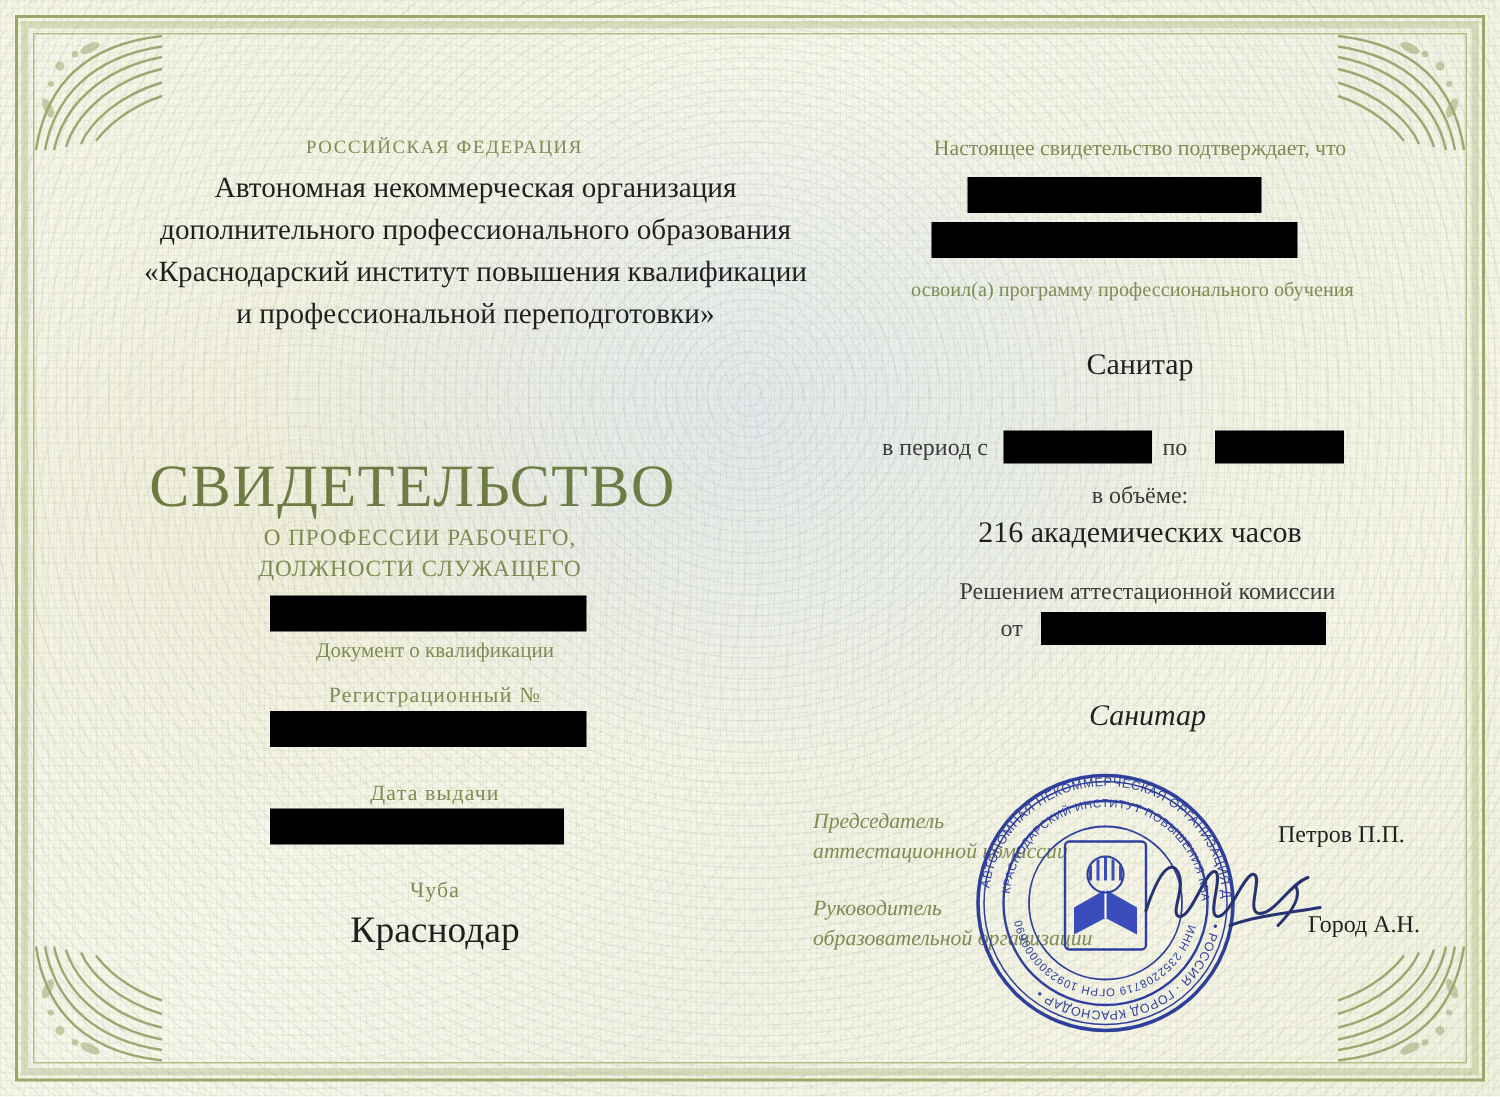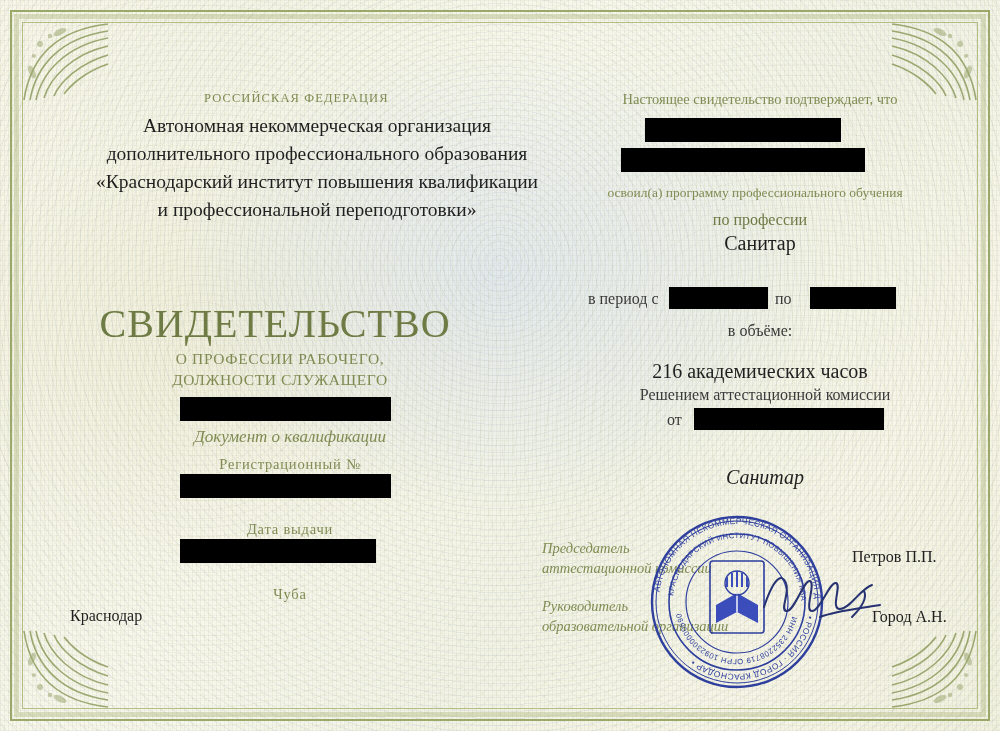--- a/index.html
+++ b/index.html
@@ -99,35 +99,35 @@
   .redact {
     position: absolute;
     background: #000000;
   }
 
   
   #rf-label   { left: 204px; top: 91px; }
   #org-block  { left: 82px;  top: 112px; width: 470px; text-align: center; font-size: 19.5px; line-height: 28px; color: #1f1f1f; }
   #title-main { left: 70px;  top: 300px; width: 410px; text-align: center; font-size: 40px; letter-spacing: 1px; color: #6f7b45; font-weight: normal; }
   #title-sub  { left: 70px;  top: 348px; width: 420px; text-align: center; font-size: 15.5px; letter-spacing: 0.6px; color: #7f8b52; line-height: 21px; text-transform: uppercase; }
-  #doc-qual   { left: 70px;  top: 427px; width: 440px; text-align: center; font-size: 17px; font-style: italic; color: #7f8b52; }
+  #doc-qual   { left: 70px;  top: 427px; width: 440px; text-align: center; font-size: 14px; color: #7f8b52; }
   #reg-label  { left: 70px;  top: 456px; width: 440px; text-align: center; font-size: 14.5px; letter-spacing: 0.8px; color: #7f8b52; }
   #date-label { left: 70px;  top: 521px; width: 440px; text-align: center; font-size: 14.5px; letter-spacing: 0.8px; color: #7f8b52; }
   #city-label { left: 70px;  top: 586px; width: 440px; text-align: center; font-size: 14.5px; letter-spacing: 0.8px; color: #7f8b52; }
-  #city-value { left: 70px;  top: 607px; width: 440px; text-align: left; font-size: 16px; color: #1f1f1f; }
+  #city-value { left: 70px;  top: 607px; width: 440px; text-align: center; font-size: 25px; color: #1f1f1f; }
 
   
   #r-confirm  { left: 560px; top: 91px;  width: 400px; text-align: center; font-size: 14.5px; color: #7f8b52; }
   #r-program  { left: 545px; top: 185px; width: 420px; text-align: center; font-size: 13.5px; color: #7f8b52; }
   #r-byprof   { left: 560px; top: 211px; width: 400px; text-align: center; font-size: 16px; color: #6f7a46; }
   #r-prof-val { left: 560px; top: 232px; width: 400px; text-align: center; font-size: 20px; color: #1f1f1f; }
   #r-period   { left: 588px; top: 290px; font-size: 16px; color: #3a3a3a; }
   #r-po       { left: 775px; top: 290px; font-size: 16px; color: #3a3a3a; }
   #r-volume   { left: 560px; top: 322px; width: 400px; text-align: center; font-size: 16px; color: #3a3a3a; }
-  #r-vol-val  { left: 560px; top: 360px; width: 400px; text-align: center; font-size: 20px; color: #1f1f1f; }
+  #r-vol-val  { left: 560px; top: 344px; width: 400px; text-align: center; font-size: 20px; color: #1f1f1f; }
   #r-decision { left: 560px; top: 386px; width: 410px; text-align: center; font-size: 16px; color: #3a3a3a; }
   #r-ot       { left: 667px; top: 411px; font-size: 16px; color: #3a3a3a; }
   #r-assigned { left: 560px; top: 444px; width: 410px; text-align: center; font-size: 16px; color: #3a3a3a; }
   #r-qual-val { left: 560px; top: 466px; width: 410px; text-align: center; font-size: 20px; font-style: italic; color: #1f1f1f; }
 
   #sig1-role  { left: 542px; top: 538px; width: 200px; font-size: 14.5px; font-style: italic; color: #7f8b52; line-height: 20px; }
   #sig2-role  { left: 542px; top: 596px; width: 200px; font-size: 14.5px; font-style: italic; color: #7f8b52; line-height: 20px; }
   #sig1-name  { left: 852px; top: 548px; font-size: 16px; color: #1f1f1f; }
   #sig2-name  { left: 872px; top: 608px; font-size: 16px; color: #1f1f1f; }
 
@@ -256,21 +256,20 @@
     <div class="blk" id="date-label">Дата выдачи</div>
 
     <div class="blk" id="city-label">Чуба</div>
 
     <div class="blk" id="city-value">Краснодар</div>
 
     <div class="blk" id="r-confirm">Настоящее свидетельство подтверждает, что</div>
 
     <div class="blk" id="r-program">освоил(а) программу профессионального обучения</div>
 
-    <div class="blk" id="r-byprof">по профессии</div>
 
     <div class="blk" id="r-prof-val">Санитар</div>
 
     <div class="blk" id="r-period">в период с</div>
 
     <div class="blk" id="r-po">по</div>
 
     <div class="blk" id="r-volume">в объёме:</div>
 
     <div class="blk" id="r-vol-val">216 академических часов</div>

